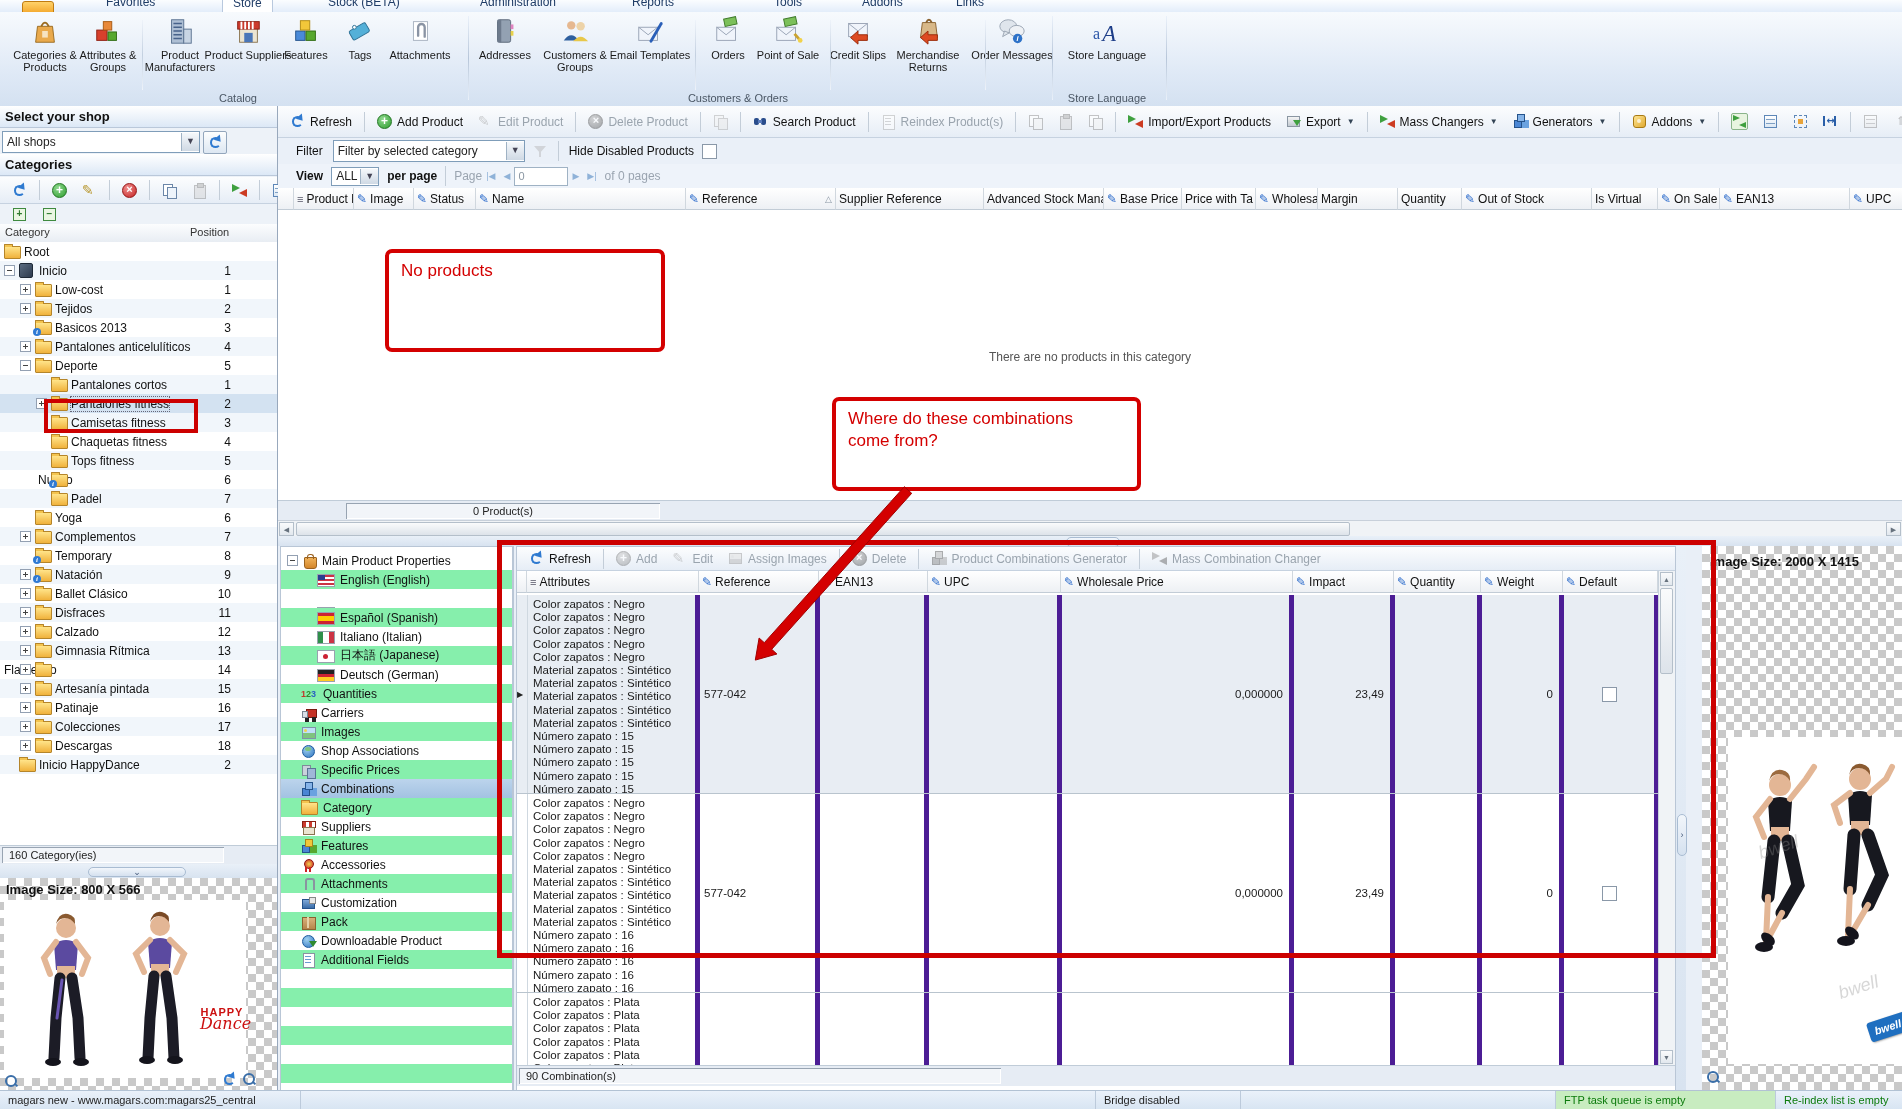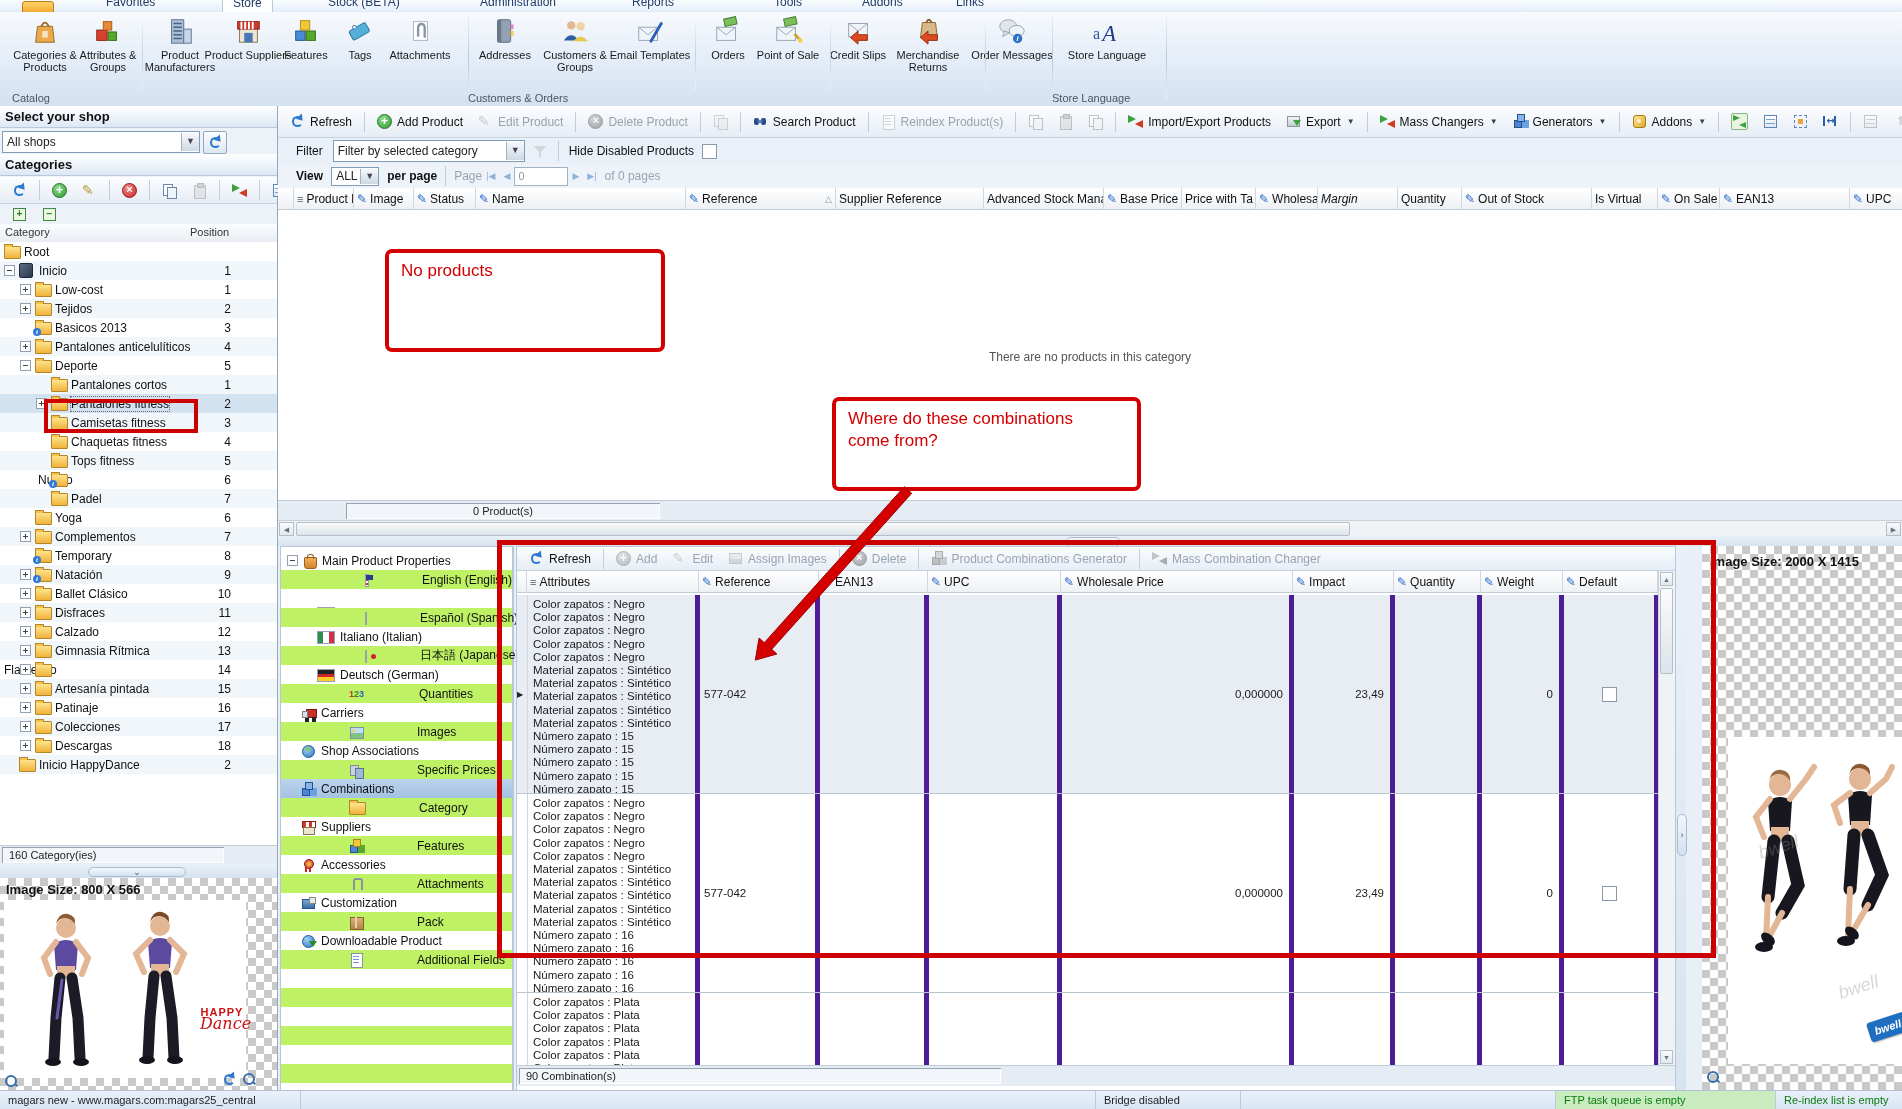--- a/index.html
+++ b/index.html
@@ -6,21 +6,21 @@
   #screen{position:relative;width:1902px;height:1109px;background:#e9eff7;overflow:hidden;font-size:12px;color:#111;}
   .abs{position:absolute;}
   
   .tabstrip{position:absolute;left:0;top:0;width:1902px;height:12px;background:linear-gradient(#fbfdff,#e3edfa);border-bottom:1px solid #c4d2e4;overflow:hidden;}
   .appbtn{position:absolute;left:22px;top:1px;width:30px;height:14px;background:linear-gradient(#ffd269,#f09c1c);border:1px solid #c07c10;border-radius:3px;}
   .tab{position:absolute;top:-9px;height:22px;line-height:22px;font-size:12px;color:#1f3c66;padding:0 10px;}
   .tab.active{background:#fff;border:1px solid #b9c9de;border-bottom:none;border-radius:3px 3px 0 0;}
   
   .ribbon{position:absolute;left:0;top:12px;width:1902px;height:94px;background:linear-gradient(#f7fafd,#dfe9f6 65%,#d4e1f1);border-bottom:1px solid #b6c4d6;}
   .rgroup{position:absolute;top:0;height:93px;}
-  .glabel{position:absolute;bottom:1px;left:0;width:100%;text-align:left;font-size:11px;color:#4a5664;}
+  .glabel{position:absolute;bottom:1px;left:0;width:100%;text-align:center;font-size:11px;color:#4a5664;}
   .gsep{position:absolute;top:4px;height:84px;width:1px;background:linear-gradient(#eaf1fa,#b7c6d9,#eaf1fa);}
   .gisep{position:absolute;top:8px;height:70px;width:1px;background:linear-gradient(#eef3fa,#c3d0e0,#eef3fa);}
   .ritem{position:absolute;top:3px;width:88px;text-align:center;font-size:11px;line-height:12px;color:#1a1a1a;cursor:default;}
   .ritem svg{width:30px;height:30px;display:block;margin:1px auto 3px;}
   
   .pane-header{background:linear-gradient(#ffffff,#dce8f6);border-bottom:1px solid #bac8da;font-weight:bold;font-size:13px;line-height:21px;padding:0 5px;color:#111;}
   .combo{background:#fff;border:1px solid #7f9db9;height:20px;display:flex;align-items:center;font-size:12px;color:#222;}
   .combo .cval{flex:1;padding:0 4px;white-space:nowrap;overflow:hidden;}
   .combo .dbtn{width:17px;height:18px;background:linear-gradient(#f5f8fb,#cfd9e4);border-left:1px solid #9fb2c4;text-align:center;line-height:17px;font-size:9px;color:#445;}
   .sq-btn{position:absolute;width:22px;height:21px;background:linear-gradient(#fdfefe,#dde7f2);border:1px solid #93a6bc;border-radius:2px;display:flex;align-items:center;justify-content:center;}
@@ -149,21 +149,21 @@
   .t-box::before{left:1px;top:2px;width:12px;height:11px;background:linear-gradient(#d8b07a,#b5854a);border:1px solid #8a6230;}
   .t-box::after{left:6px;top:2px;width:2px;height:11px;background:#e8d2a8;}
   .t-dl::before{left:1px;top:1px;width:11px;height:11px;border-radius:50%;background:radial-gradient(circle at 35% 30%,#9fd0f0,#2f74c0);border:1px solid #1d5a9e;}
   .t-dl::after{left:8px;top:7px;border:4px solid transparent;border-top:6px solid #2f8a2f;}
   .t-doc::before{left:2px;top:0;width:10px;height:13px;background:#fff;border:1px solid #8a93a0;}
   .t-doc::after{left:4px;top:3px;width:6px;height:1px;background:#6a9ad0;box-shadow:0 3px #6a9ad0,0 6px #6a9ad0;}
   .t-pic::before{left:1px;top:2px;width:12px;height:10px;background:linear-gradient(#bfe0f8 55%,#7ec47e 55%);border:1px solid #7f93a8;}
   .t-pic::after{left:3px;top:4px;width:3px;height:3px;background:#f2d24a;border-radius:50%;}
   
   .prow{position:absolute;left:0;width:100%;height:19px;display:flex;align-items:center;font-size:12px;color:#111;}
-  .prow.alt{background:#bef264;gap:48px;}
+  .prow.alt{background:#86efac;}
   .prow.sel{background:linear-gradient(#bcd4ec,#a3c2e2);}
   .prow .lbl{margin-left:5px;white-space:nowrap;}
   
   .crow{display:flex;border-bottom:1px solid #b9c4ce;box-sizing:border-box;background:#fff;}
   .crow.sel{background:#e8edf3;}
   .ccell{box-sizing:border-box;border-right:5px solid #4c1d95;flex:none;position:relative;display:flex;align-items:center;font-size:11.5px;color:#1a1a1a;overflow:hidden;}
   .ccell.attr{display:block;padding:3px 2px 0 5px;line-height:13.2px;white-space:nowrap;}
   .ccell.num{justify-content:flex-end;padding-right:6px;}
   .ccell.ctr{justify-content:center;}
   .rowmark{width:10px;flex:none;border-right:1px solid #cfd8e0;position:relative;}
@@ -336,21 +336,21 @@
         </svg>
         <div>Tags</div>
       </div>
       <div class="ritem" style="left: 376px;">
         <svg>
           <use href="#s-clip"></use>
         </svg>
         <div>Attachments</div>
       </div>
       <div class="gsep" style="left: 468px;"></div>
-      <div class="rgroup" style="left: 468px; width: 580px;">
+      <div class="rgroup" style="left: 448px; width: 580px;">
         <div class="glabel">Customers &amp; Orders</div>
       </div>
       <div class="ritem" style="left: 461px;">
         <svg>
           <use href="#s-book"></use>
         </svg>
         <div>Addresses</div>
       </div>
       <div class="ritem" style="left: 531px;">
         <svg>
@@ -832,21 +832,21 @@
           <span class="pencil">✎</span>
           <span>Base Price</span>
         </div>
         <div class="hcell" style="width: 74px;">
           <span>Price with Ta</span>
         </div>
         <div class="hcell" style="width: 62px;">
           <span class="pencil">✎</span>
           <span>Wholesale P</span>
         </div>
-        <div class="hcell" style="width: 80px; font-style: italic;">
+        <div class="hcell" style="width: 80px;">
           <span>Margin</span>
         </div>
         <div class="hcell" style="width: 64px;">
           <span>Quantity</span>
         </div>
         <div class="hcell" style="width: 130px;">
           <span class="pencil">✎</span>
           <span>Out of Stock</span>
         </div>
         <div class="hcell" style="width: 66px;">

